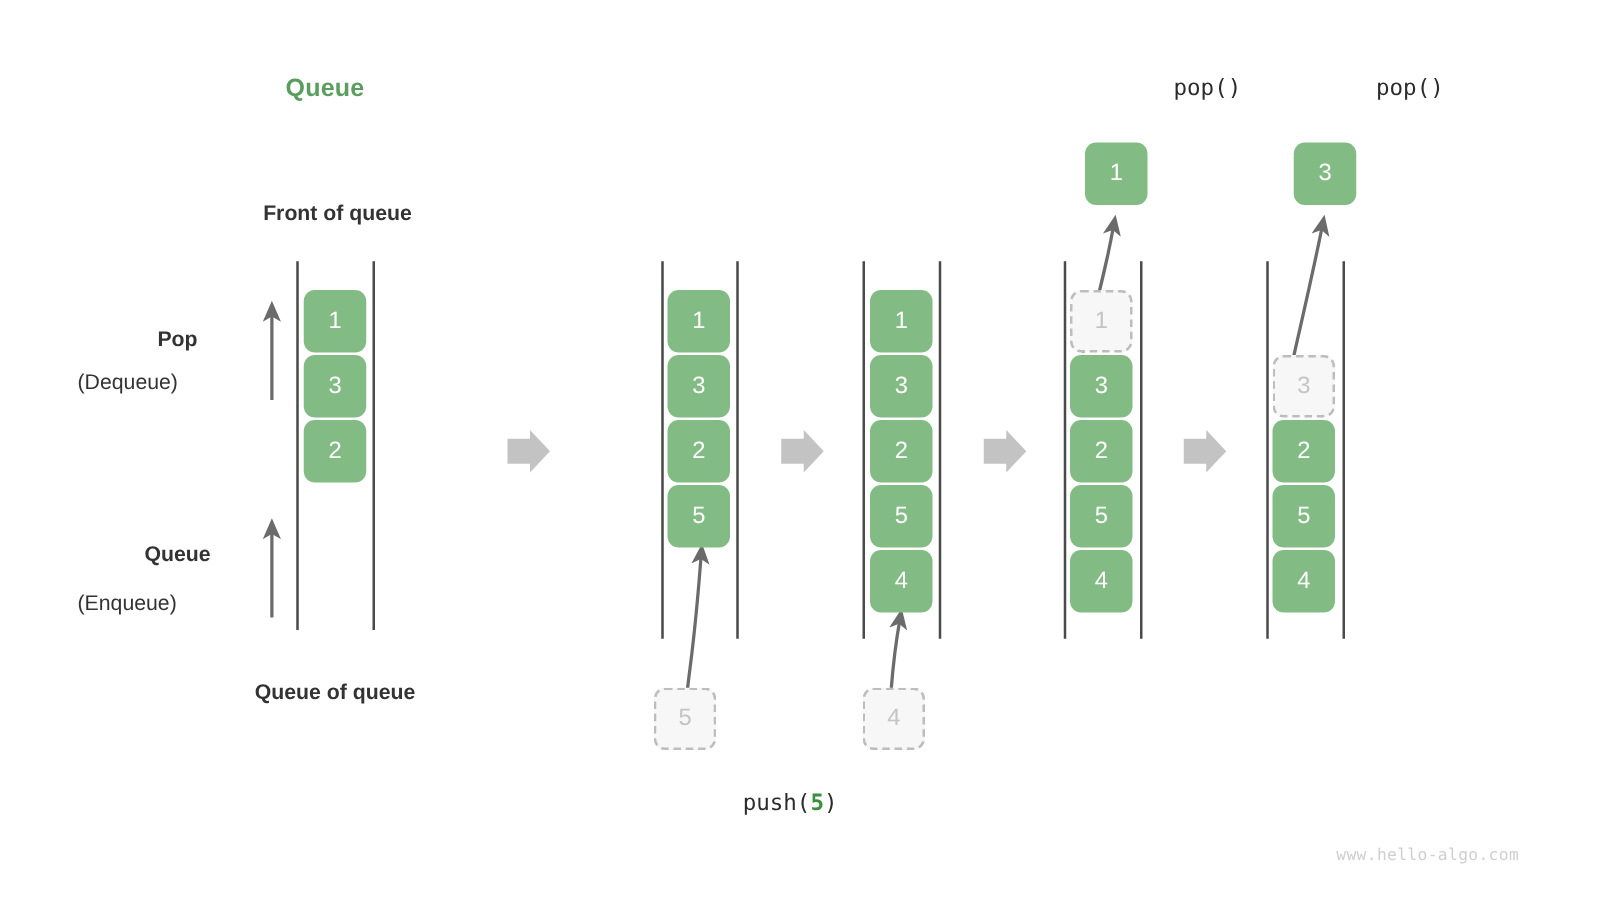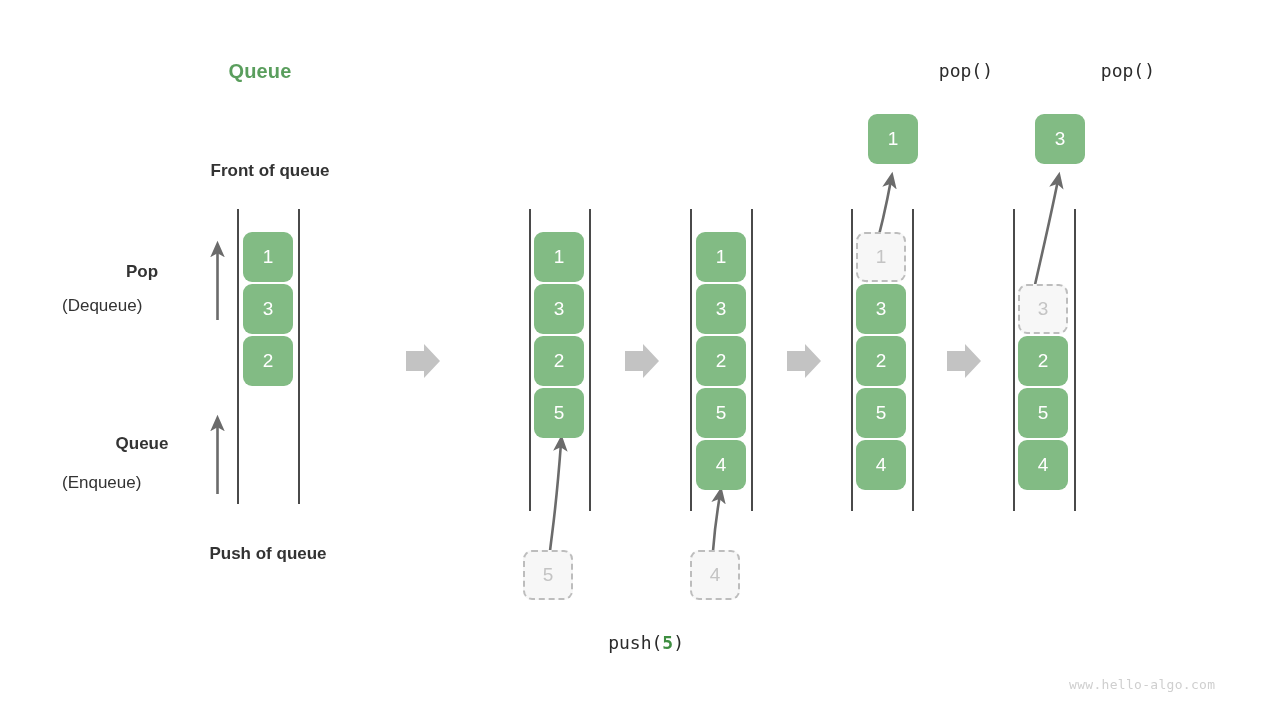--- a/index.html
+++ b/index.html
@@ -149,21 +149,21 @@
   <div class="rail" style="left:529px; top:209px; height:302px;"></div>
   <div class="rail" style="left:589px; top:209px; height:302px;"></div>
 
   <div class="cell" style="left:534px; top:232px;">1</div>
   <div class="cell" style="left:534px; top:284px;">3</div>
   <div class="cell" style="left:534px; top:336px;">2</div>
   <div class="cell" style="left:534px; top:388px;">5</div>
 
   <div class="cell ghost" style="left:523px; top:550px;">5</div>
 
-  <div class="mono-op abs" style="left:484px; top:632px; width:200px;"><span>push(</span><span class="argnum">5</span><span>)</span></div>
+  <div class="mono-op abs" style="left:470px; top:632px; width:200px;"><span>push(</span><span class="argnum">5</span><span>)</span></div>
 
   <div class="rail" style="left:690px; top:209px; height:302px;"></div>
   <div class="rail" style="left:751px; top:209px; height:302px;"></div>
 
   <div class="cell" style="left:696px; top:232px;">1</div>
   <div class="cell" style="left:696px; top:284px;">3</div>
   <div class="cell" style="left:696px; top:336px;">2</div>
   <div class="cell" style="left:696px; top:388px;">5</div>
   <div class="cell" style="left:696px; top:440px;">4</div>
 
@@ -192,21 +192,21 @@
 
   <div class="cell ghost" style="left:1018px; top:284px;">3</div>
   <div class="cell" style="left:1018px; top:336px;">2</div>
   <div class="cell" style="left:1018px; top:388px;">5</div>
   <div class="cell" style="left:1018px; top:440px;">4</div>
 
   <div class="title-queue abs" style="left:160px; top:60px; width:200px;">Queue</div>
 
   <div class="lbl-bold abs" style="left:170px; top:161px; width:200px;">Front of queue</div>
 
-  <div class="lbl-bold abs" style="left:168px; top:544px; width:200px;">Push of queue</div>
+  <div class="lbl-bold abs" style="left:168px; top:544px; width:200px;">Queue of queue</div>
 
   <div class="lbl-bold abs" style="left:62px; top:262px; width:160px;">Pop</div>
   <div class="lbl-paren abs" style="left:62px; top:296px; width:160px;">(Dequeue)</div>
 
   <div class="lbl-bold abs" style="left:62px; top:434px; width:160px;">Queue</div>
   <div class="lbl-paren abs" style="left:62px; top:473px; width:160px;">(Enqueue)</div>
 
   <div class="watermark abs" style="left:1069px; top:677px;">www.hello-algo.com</div>
 
 </div>

